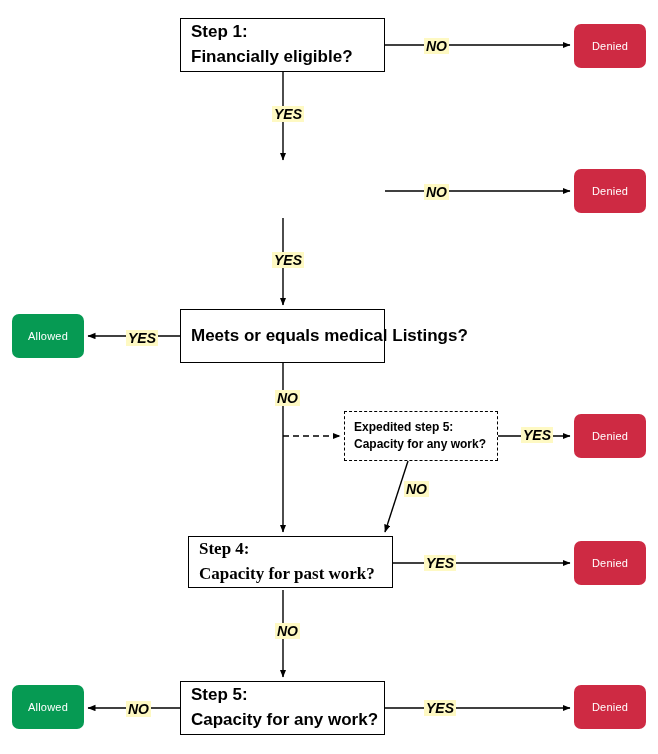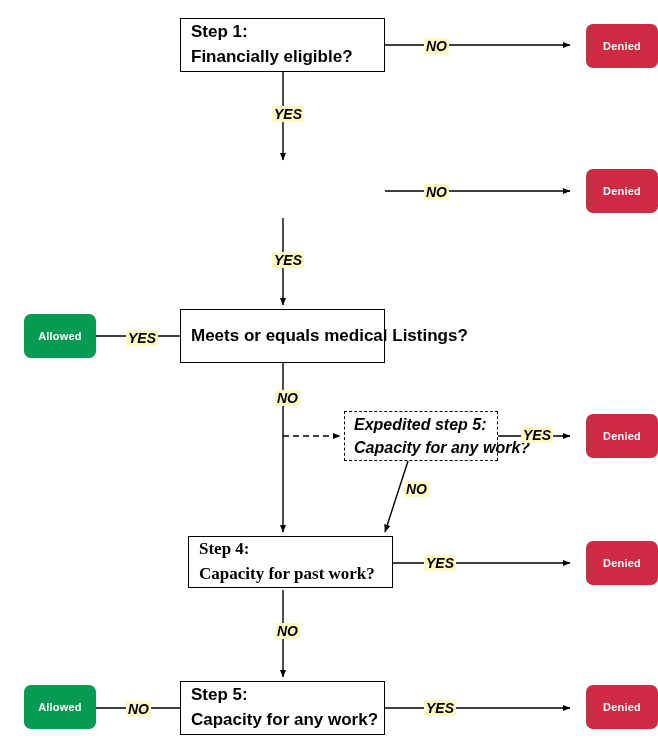--- a/index.html
+++ b/index.html
@@ -35,35 +35,33 @@
     justify-content: center;
   }
   .step-box .line1,
   .step-box .line2 {
     display: block;
     white-space: nowrap;
   }
   
   .step-box.dashed {
     border: 1.5px dashed #000000;
-    font-size: 16px;
+    font-size: 12px;
     padding: 7px 9px;
-    font-style: italic;
   }
   
   .terminal {
     border-radius: 7px;
     color: #ffffff;
     font-size: 11px;
-    font-weight: bold;
+    font-weight: normal;
     display: flex;
     align-items: center;
     justify-content: center;
     letter-spacing: .2px;
-    margin-left: 12px;
   }
   .terminal.denied {
     background: #ce2a43;
   }
   .terminal.allowed {
     background: #069a53;
   }
   
   .edge-label {
     position: absolute;

